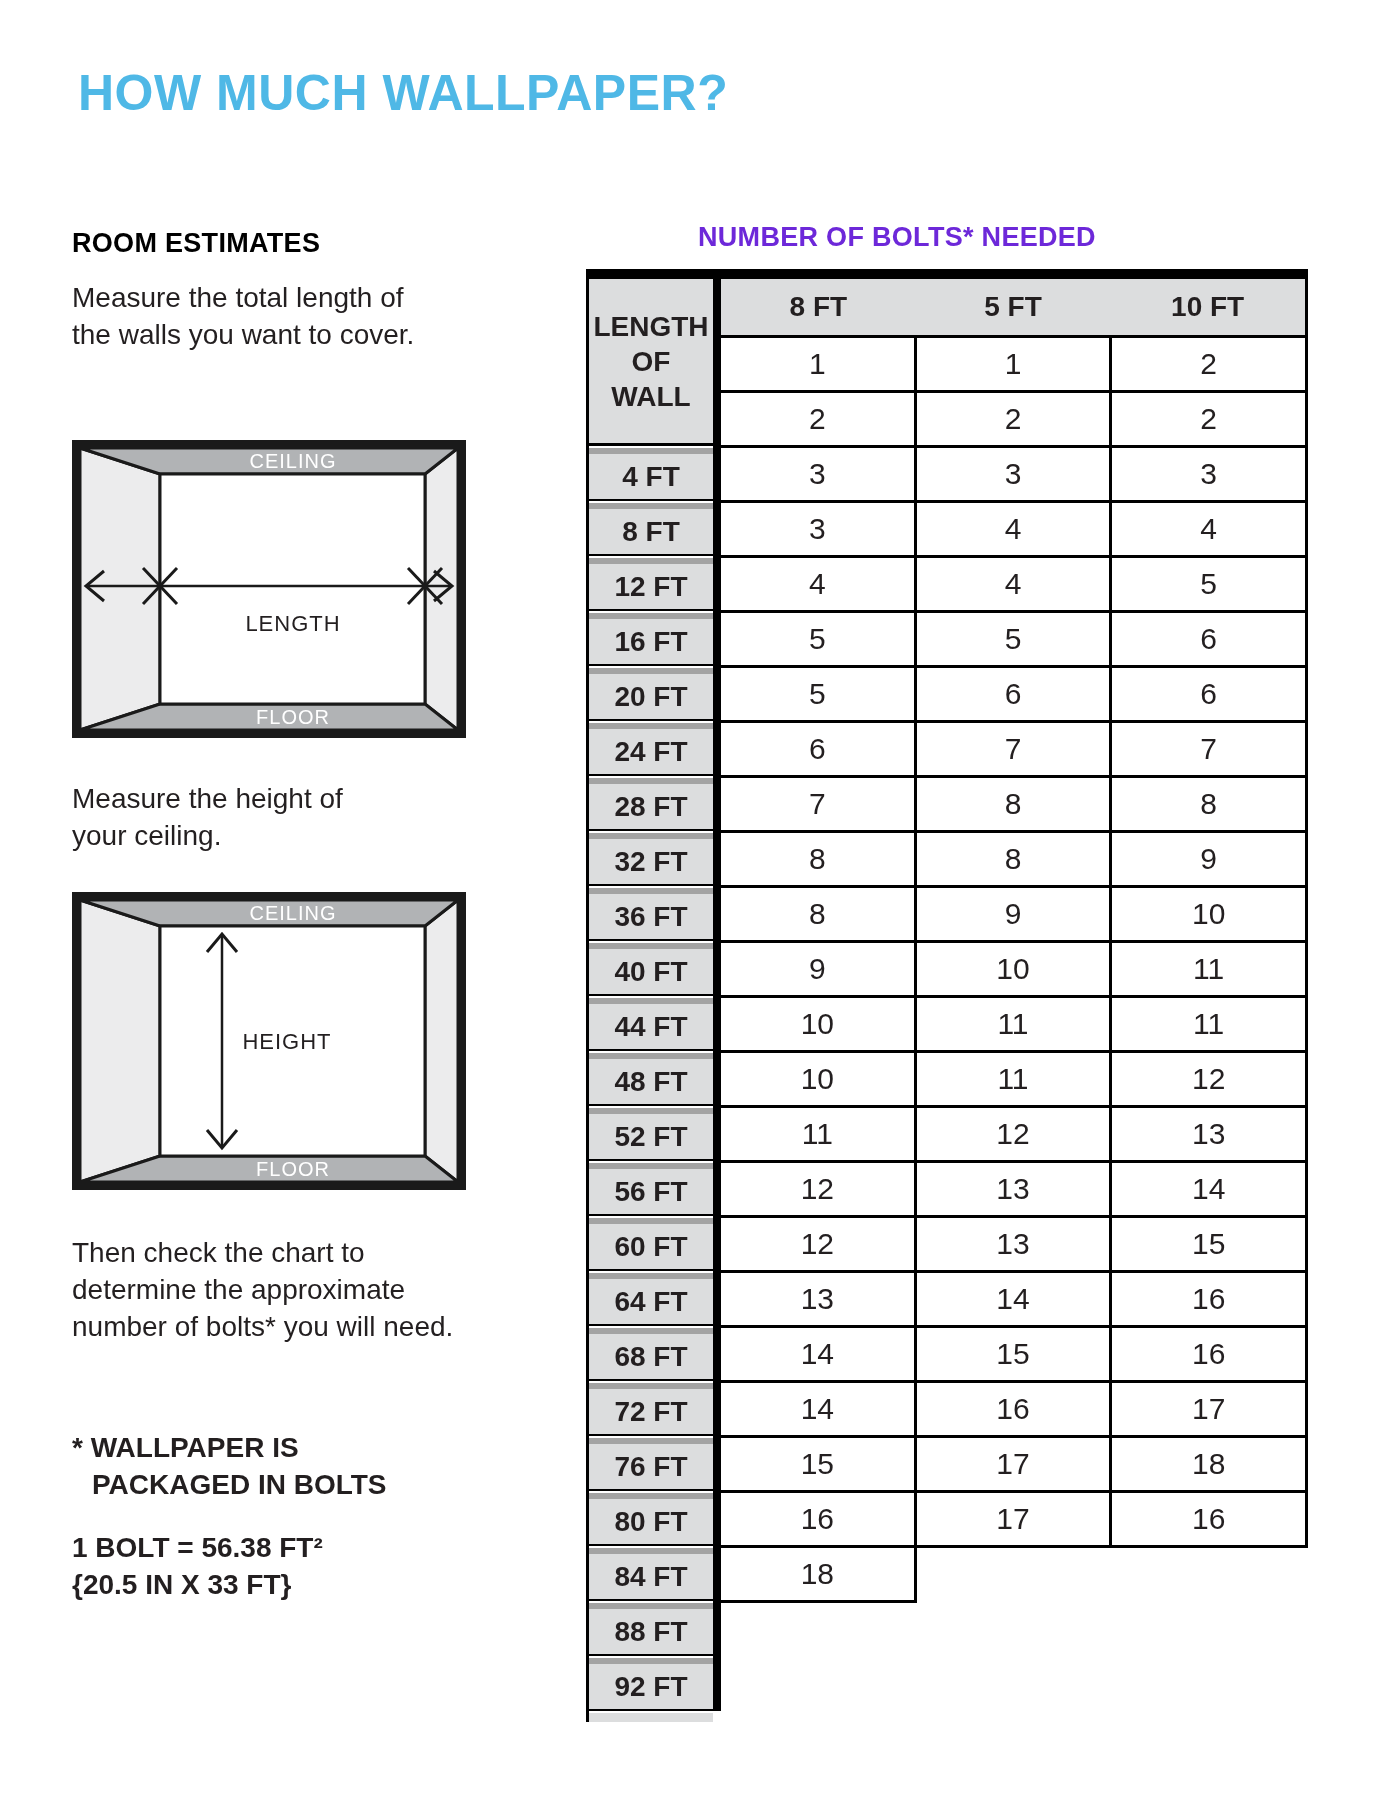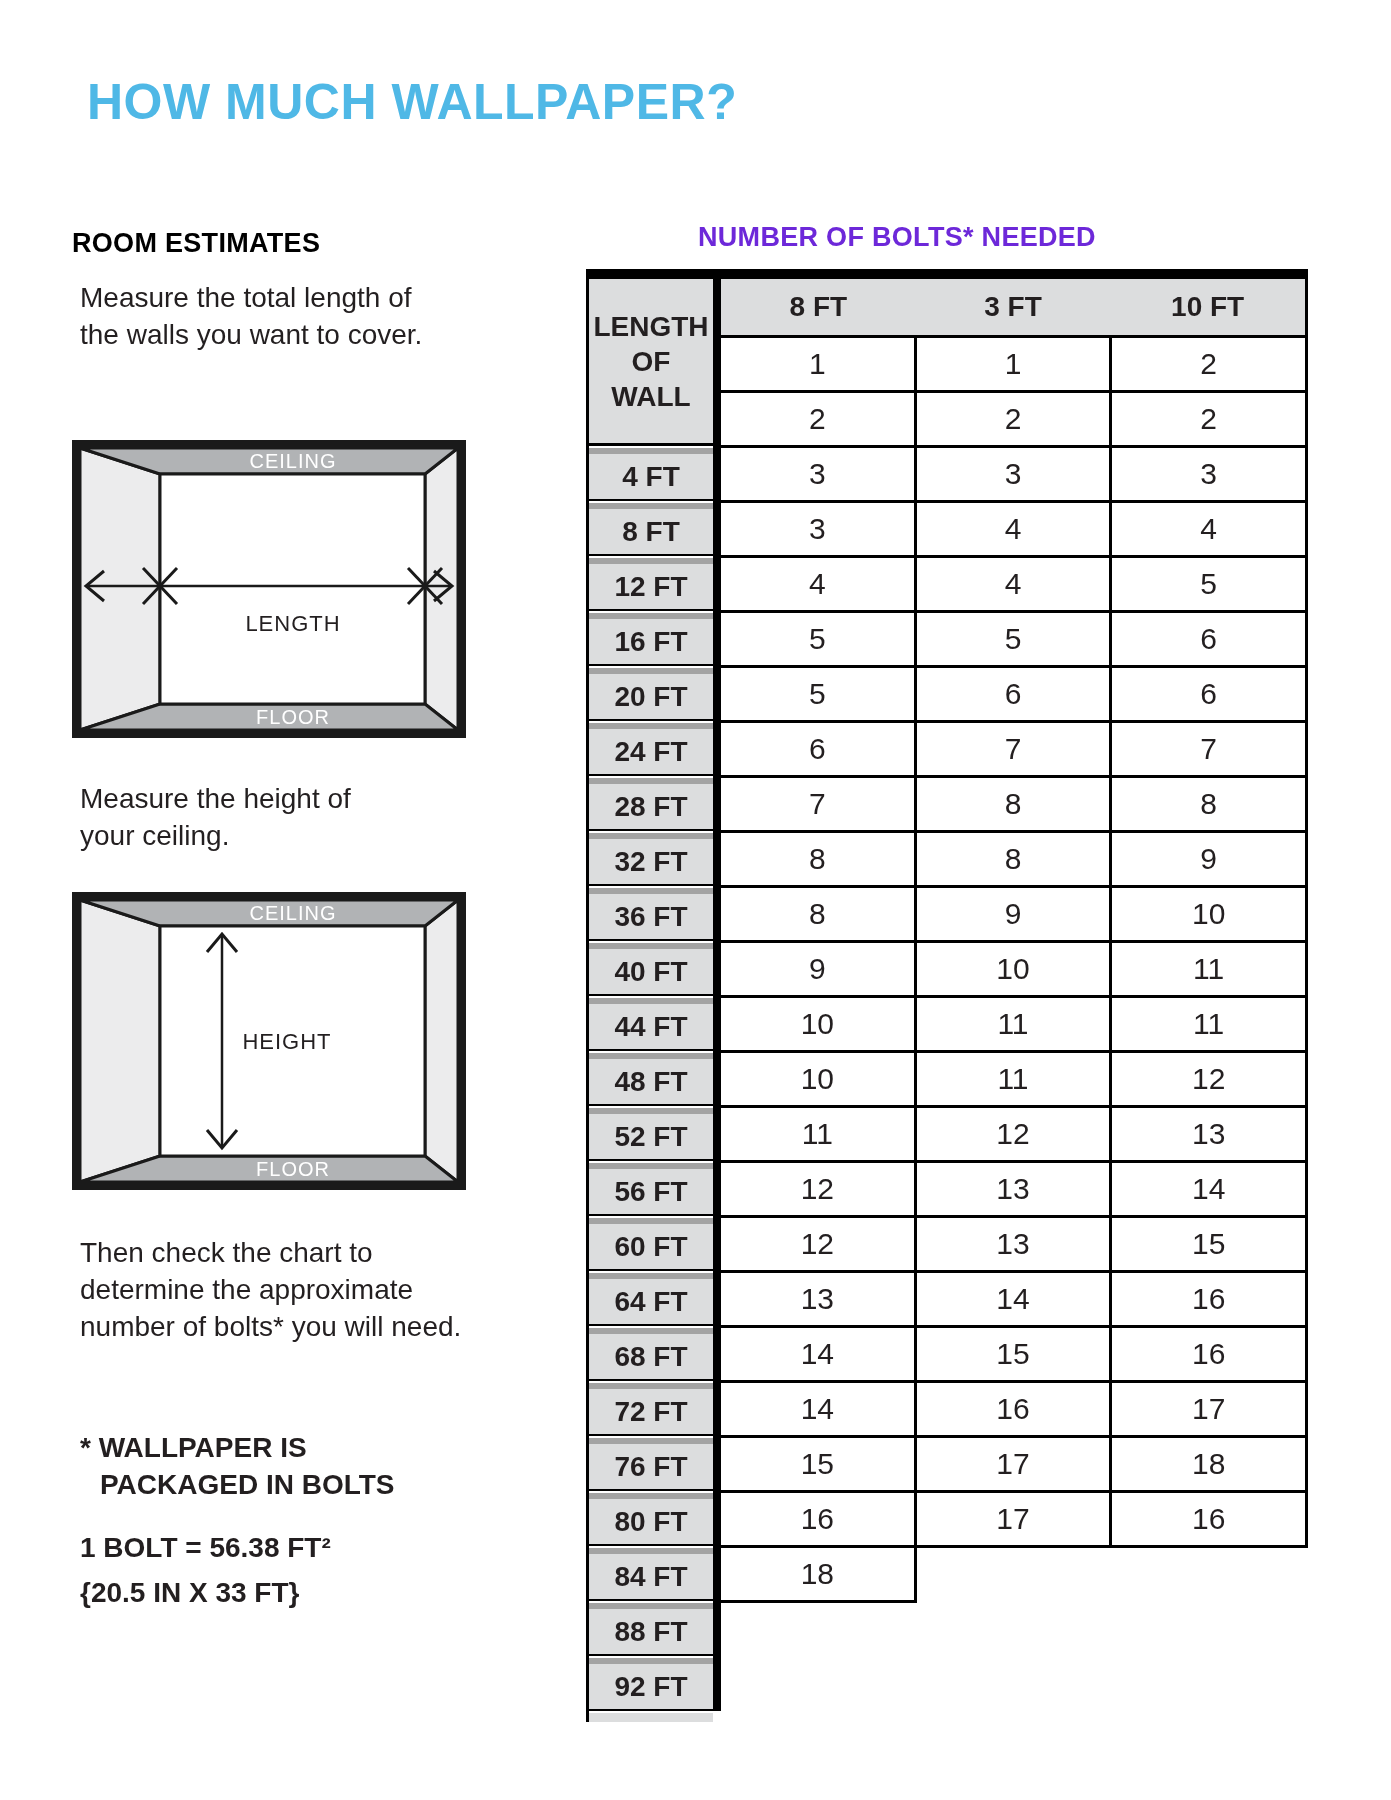--- a/index.html
+++ b/index.html
@@ -1,27 +1,27 @@
 <!DOCTYPE html>
 <html><head>
 <meta charset="utf-8">
 <style>
   html,body{margin:0;padding:0;background:#ffffff;}
   .page{
     position:relative;width:1391px;height:1800px;background:#ffffff;
     font-family:"Liberation Sans",sans-serif;color:#231f20;overflow:hidden;
   }
   .title{
-    position:absolute;left:72px;top:58px;margin:15px;
+    position:absolute;left:72px;top:58px;margin:6px;
     font-size:50px;font-weight:bold;color:#4fb8e6;letter-spacing:.5px;white-space:nowrap;
   }
   
   .left-col{position:absolute;left:72px;top:228px;width:430px;}
   .sec-head{margin:0;font-size:27px;font-weight:bold;color:#000000;letter-spacing:.3px;}
-  .body-text{margin:8px;font-size:28px;line-height:37px;white-space:pre-line;}
+  .body-text{margin:0;font-size:28px;line-height:37px;white-space:pre-line;}
   .p1{margin-top:20px;}
   .diagram{display:block;}
   .d1{margin-top:87px;}
   .p2{margin-top:42px;}
   .d2{margin-top:38px;}
   .p3{margin-top:44px;}
   .footnote{margin-top:84px;font-weight:bold;padding-left:20px;text-indent:-20px;}
   .bolt-info{margin-top:26px;font-weight:bold;}
   
   .right-col{position:absolute;left:586px;top:222px;width:722px;}
@@ -166,21 +166,21 @@
             <div class="label-cell">88 FT</div>
             <div class="label-cell">92 FT</div>
             <div class="label-footer"></div>
         </div>
 
         <div class="divider"></div>
 
         <div class="data-col">
           <div class="col-heads">
             <div class="col-head">8 FT</div>
-            <div class="col-head">3 FT</div>
+            <div class="col-head">5 FT</div>
             <div class="col-head">10 FT</div>
           </div>
           <div class="data-grid">
 
           <div class="data-cell">1</div>
               <div class="data-cell">1</div>
               <div class="data-cell">2</div>
               <div class="data-cell">2</div>
               <div class="data-cell">2</div>
               <div class="data-cell">2</div>

